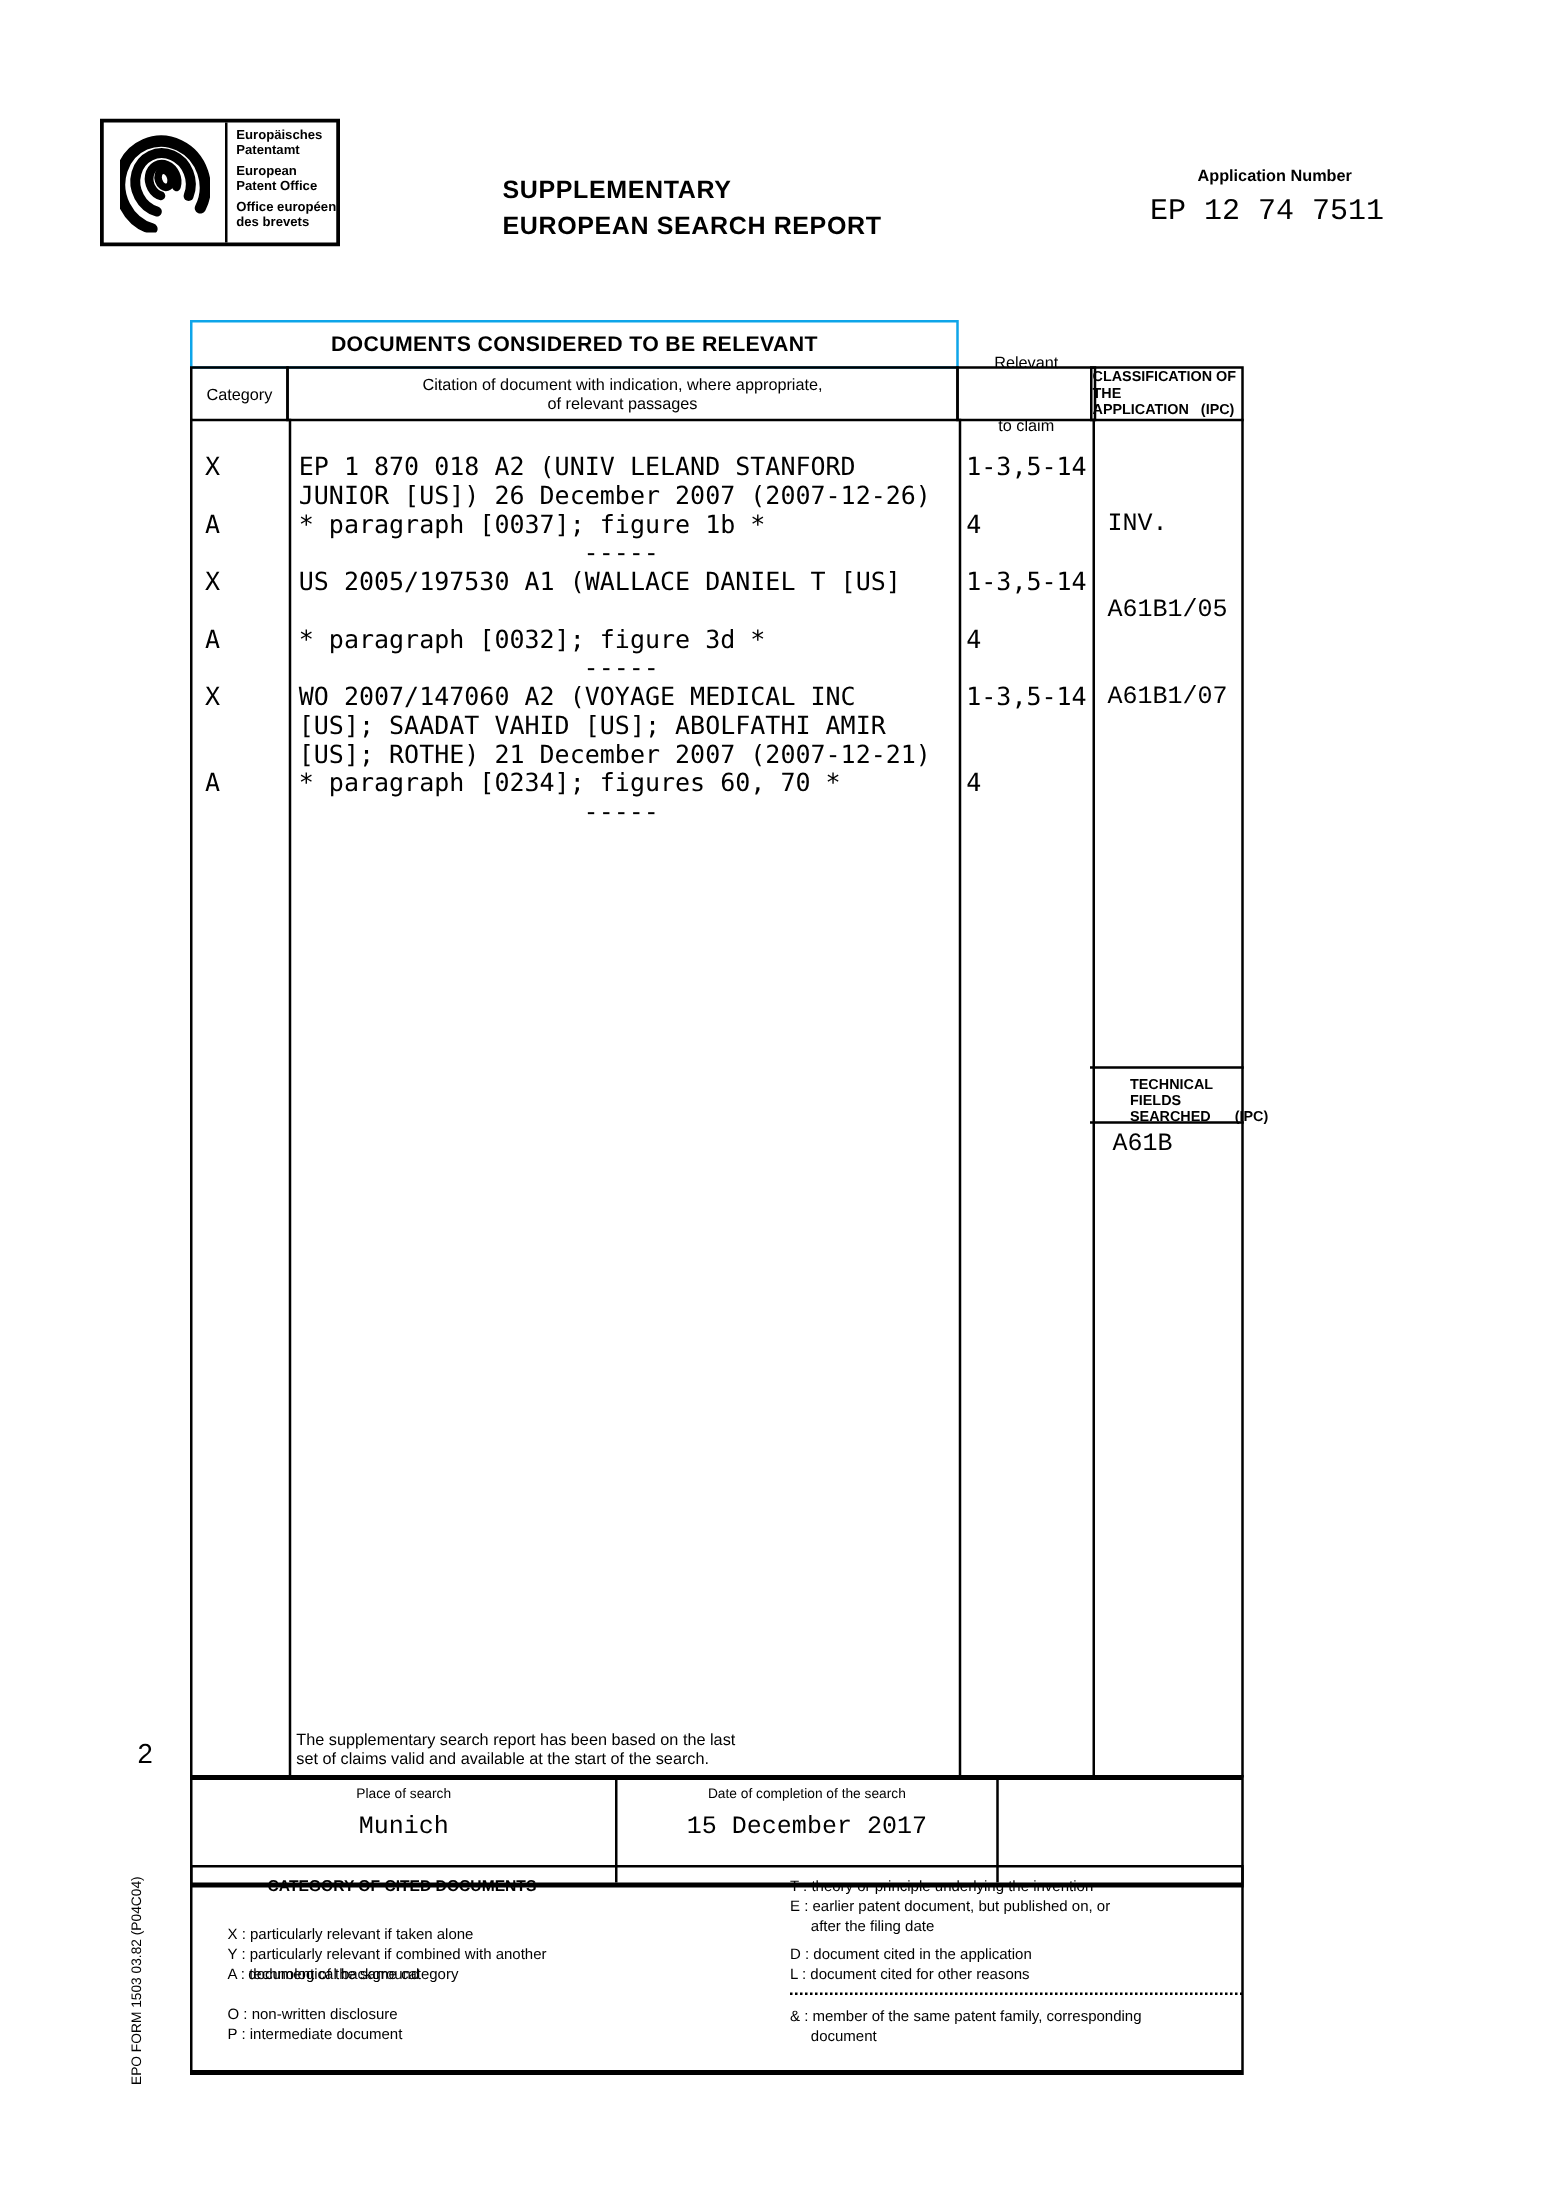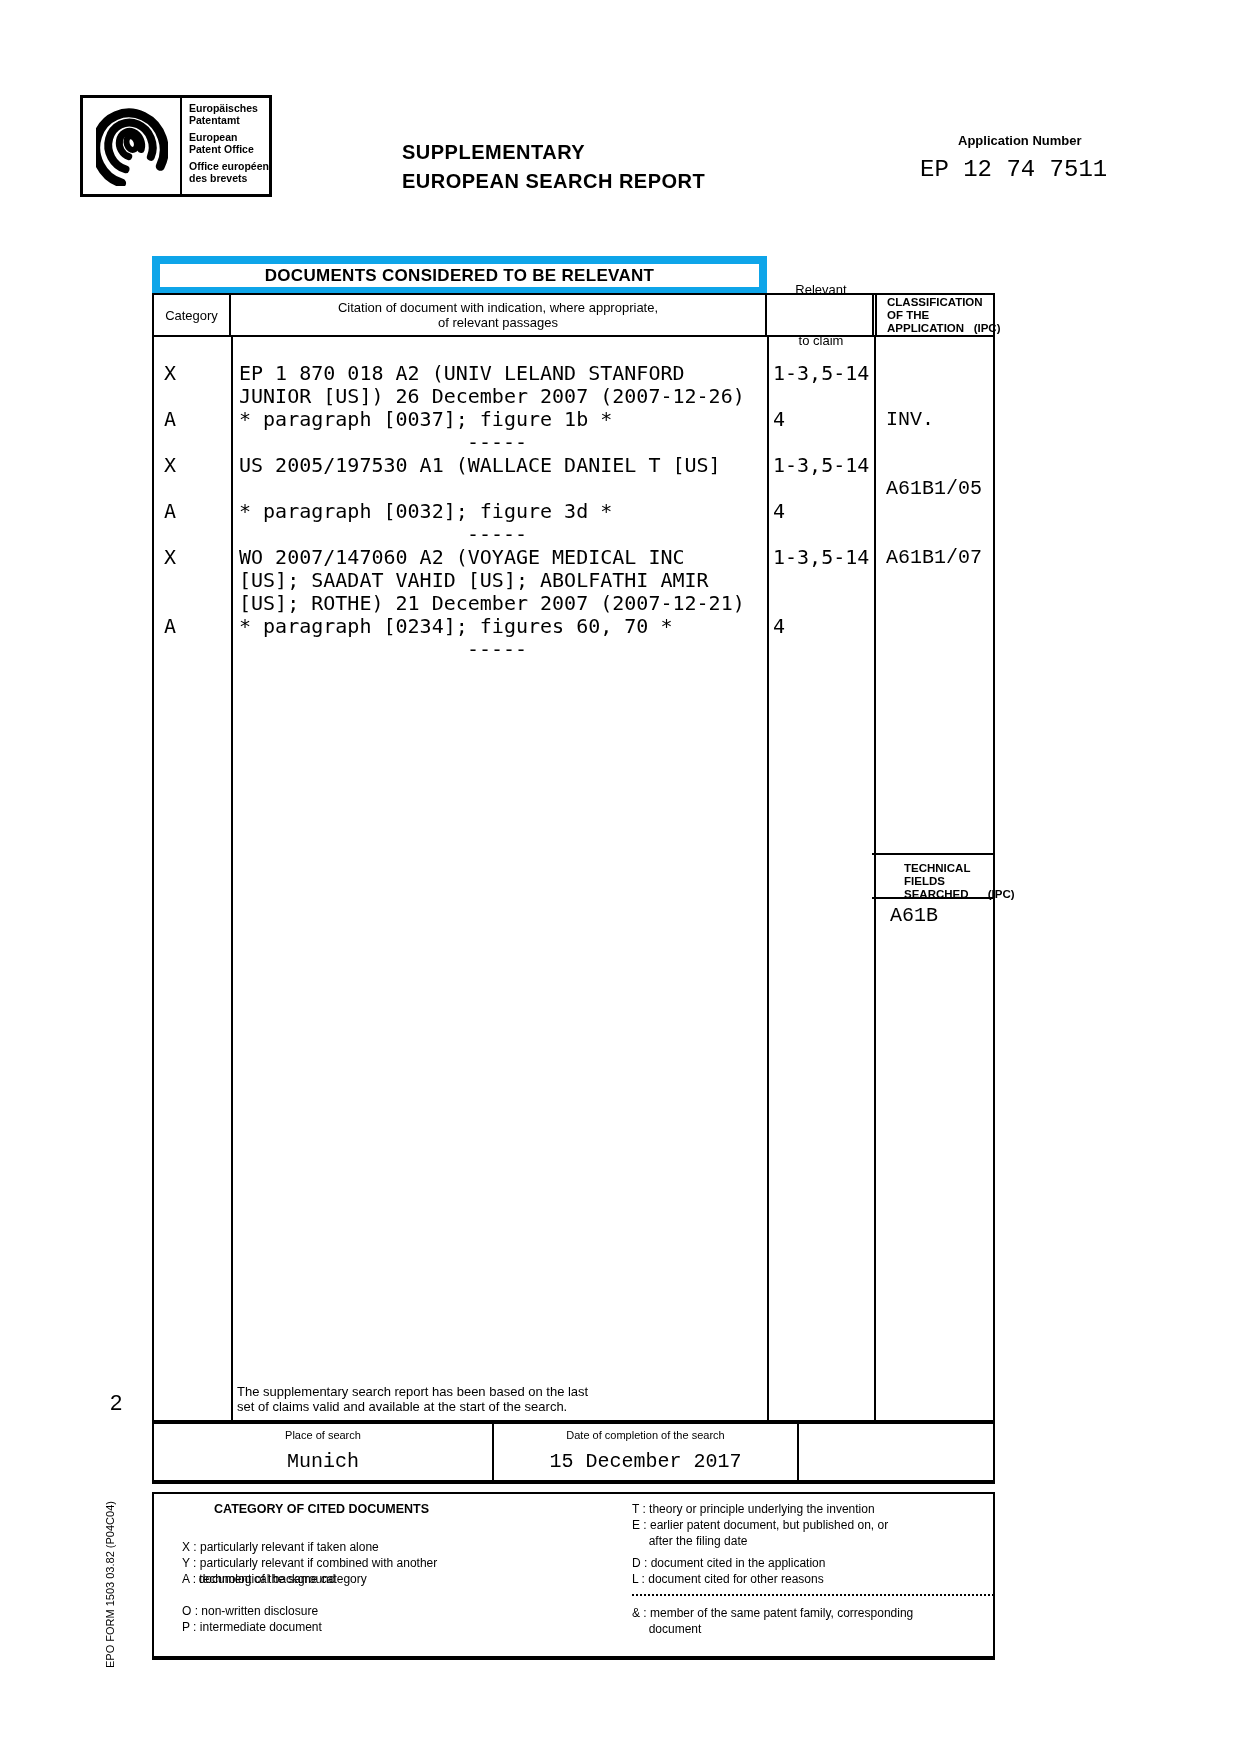--- a/index.html
+++ b/index.html
@@ -13,29 +13,29 @@
   
   .logo-box { left:80px; top:95px; width:192px; height:102px; border:3px solid #000; display:flex; }
   .logo-cell { width:97px; border-right:2px solid #000; display:flex; align-items:center; justify-content:center; }
   .logo-names { flex:1; padding:5px 0 0 7px; font-weight:bold; font-size:10.5px; line-height:11.5px; }
   .logo-pair { margin-bottom:6px; }
   .report-title { left:402px; top:138px; font-weight:bold; font-size:20px; line-height:29px; letter-spacing:0.5px; }
   .app-label { left:958px; top:133px; font-weight:bold; font-size:13px; }
   .app-value { left:920px; top:156px; font-size:24px; }
 
   
-  .band-box { left:152px; top:256px; width:615px; height:39px; border:8px solid #0ea5e9;
+  .band-box { left:152px; top:256px; width:615px; height:39px; border:2px solid #0ea5e9;
               display:flex; align-items:center; justify-content:center;
               font-weight:bold; font-size:17px; letter-spacing:0.3px; }
   .hdr-cell { top:293px; height:44px; border:2px solid #000; display:flex; flex-direction:column;
               align-items:center; justify-content:center; font-size:13px; line-height:15px; text-align:center; }
   .hdr-cat  { left:152px; width:79px; }
   .hdr-cite { left:229px; width:538px; }
   .hdr-rel  { left:765px; width:112px;gap:36px; }
-  .hdr-class{ left:872px; width:123px; align-items:flex-start; text-align:left; padding-left:13px;
+  .hdr-class{ left:872px; width:123px; align-items:flex-start; text-align:left; padding-left:0;
               font-weight:bold; font-size:11.5px; line-height:13px; }
 
   .body-box { left:152px; top:335px; width:843px; height:1087px;
               border-left:2px solid #000; border-right:2px solid #000; }
   .vline { position:absolute; top:0; bottom:0; width:2px; background:#000; }
 
   .cite-area { left:152px; top:337px; width:722px; padding-top:25px; }
   .cite-row { display:flex; height:23px; font-family:"DejaVu Sans Mono","Liberation Mono",monospace;
               font-size:20px; line-height:23px; white-space:pre; }
   .cell-cat  { width:77px; padding-left:12px; box-sizing:border-box; }
@@ -46,21 +46,21 @@
   .class-values { left:886px; top:362px; font-size:20px; line-height:23px; white-space:pre; }
 
   .tech-box { left:872px; top:853px; width:123px; height:46px;
               border-top:2px solid #000; border-bottom:2px solid #000;
               padding:7px 0 0 32px; font-weight:bold; font-size:11.5px; line-height:13px; }
   .tech-value { left:890px; top:904px; font-size:20px; }
 
   .note { left:237px; top:1384px; font-size:13px; line-height:15px; }
 
   
-  .footer-box { left:152px; top:1420px; width:843px; height:64px; border:2px solid #000;
+  .footer-box { left:152px; top:1420px; width:843px; height:90px; border:2px solid #000;
                 border-top-width:4px; border-bottom-width:4px; }
   .footer-div1 { left:338px; } .footer-div2 { left:643px; }
   .fcell { position:absolute; top:0; bottom:0; display:flex; flex-direction:column; align-items:center; }
   .fcell .flabel { font-size:11px; margin-top:5px; }
   .fcell .fvalue { font-size:20px; margin-top:9px; }
   .fc1 { left:0; width:338px; } .fc2 { left:340px; width:303px; } .fc3 { left:645px; width:194px; }
 
   
   .legend-box { left:152px; top:1492px; width:843px; height:168px; border:2px solid #000; border-bottom-width:4px; }
   .legend-item { position:absolute; font-size:12px; line-height:14px; white-space:pre; }

